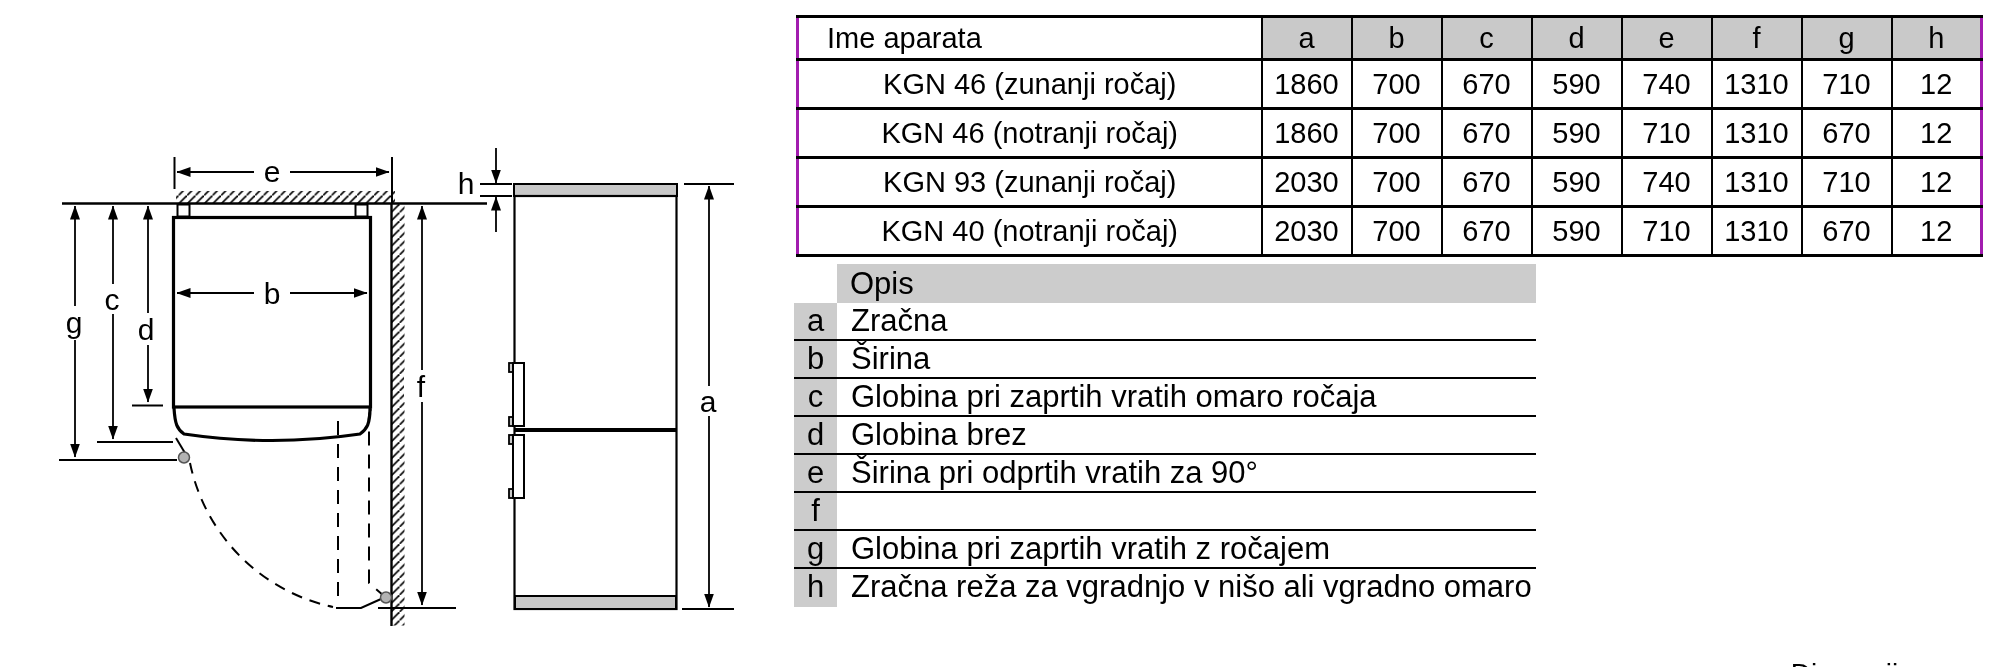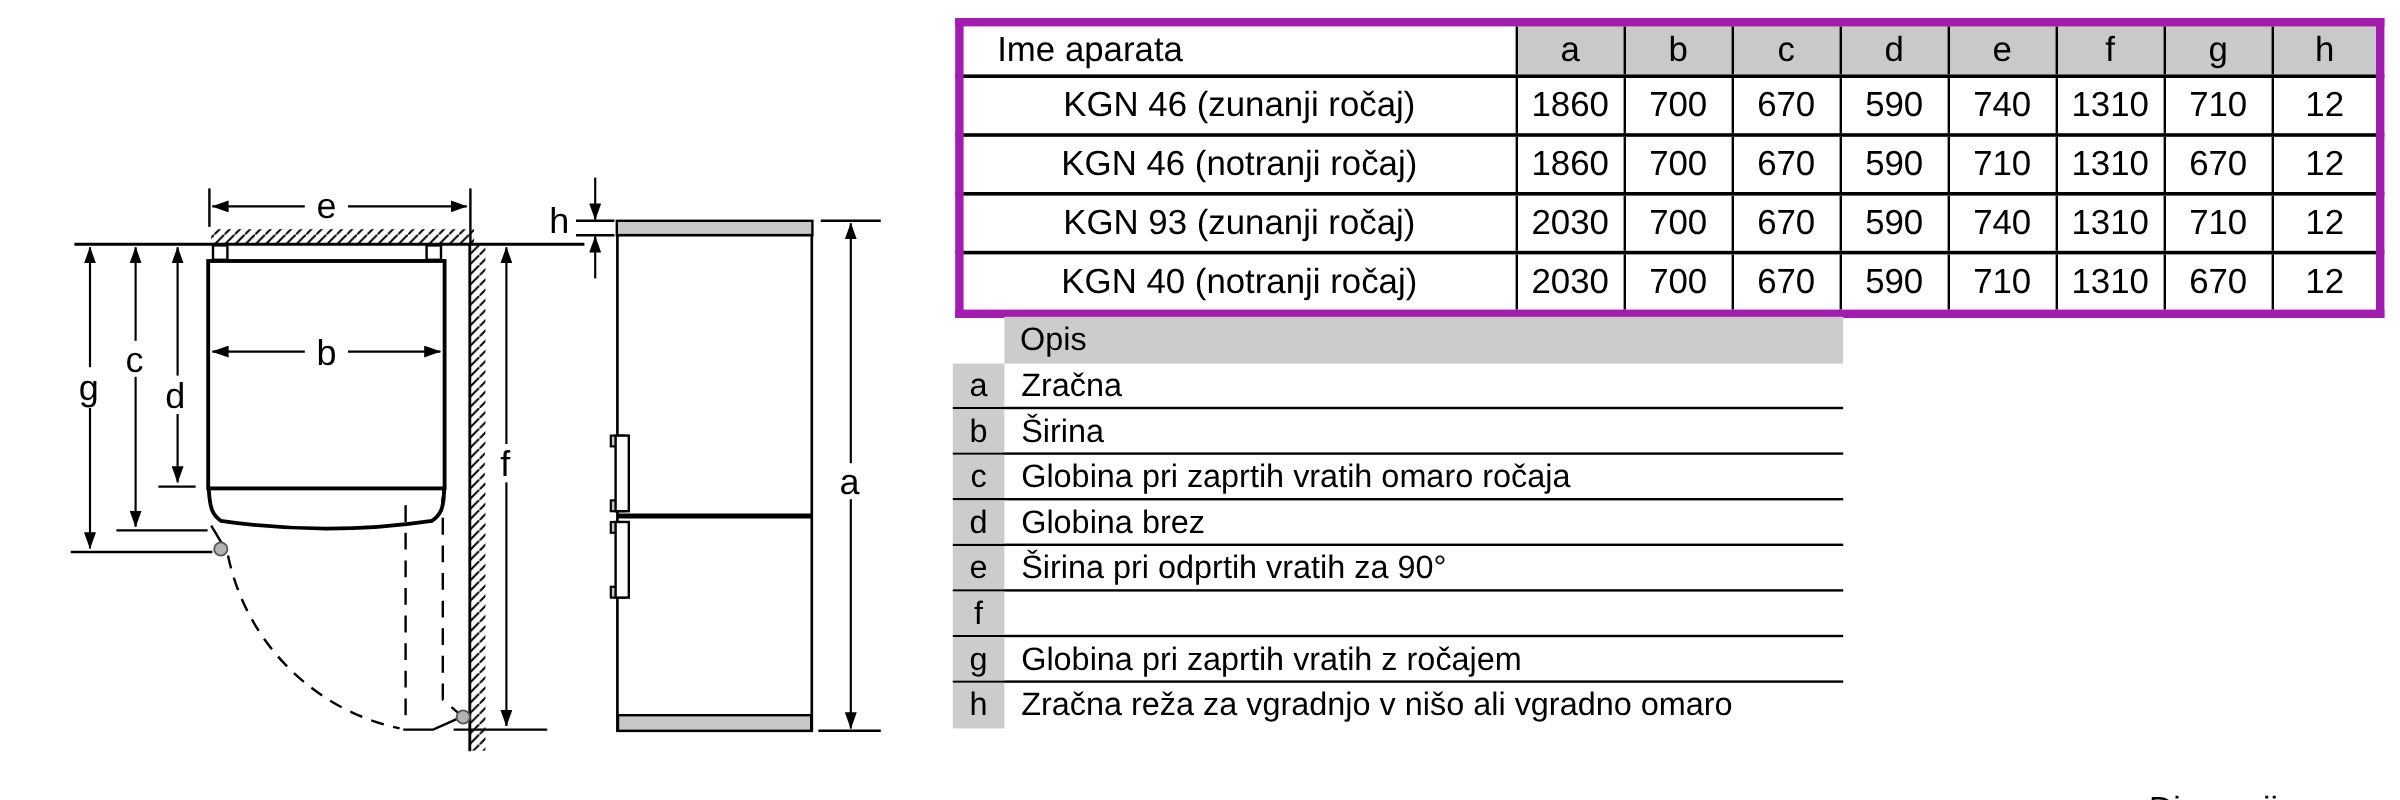--- a/index.html
+++ b/index.html
@@ -2,29 +2,29 @@
 <html><head>
 <meta charset="utf-8">
 <style>
   html,body{margin:0;padding:0;background:#fff;}
   #stage{position:relative;width:2000px;height:667px;background:#ffffff;overflow:hidden;
          font-family:"Liberation Sans", sans-serif;color:#000;}
   
   #drawing{position:absolute;left:0;top:0;}
   
   table.dims{position:absolute;left:796px;top:15px;width:1186px;border-collapse:collapse;
-             table-layout:fixed;border:7px solid #a21caf;font-size:29px;}
+             table-layout:fixed;border:3px solid #a21caf;font-size:29px;}
   table.dims td{border:2.5px solid #000;border-top-width:3px;border-bottom-width:3px;
                 text-align:center;vertical-align:middle;height:46px;padding:0;
                 white-space:nowrap;overflow:hidden;}
   table.dims tr.hdr td{height:40px;}
   table.dims td.namehdr{text-align:left;padding-left:28px;background:#fff;}
   table.dims td.dimhdr{background:#c9c9c9;}
   
-  #legend{position:absolute;left:794px;top:264px;width:742px;font-size:27px;}
+  #legend{position:absolute;left:794px;top:264px;width:742px;font-size:31px;}
   #legend .opis-row{display:flex;height:39px;}
   #legend .opis-spacer{width:43px;}
   #legend .opis-bar{flex:1;background:#cccccc;line-height:39px;padding-left:13px;}
   #legend .lg-row{display:flex;height:38px;border-bottom:2px solid #000;box-sizing:border-box;}
   #legend .lg-row.last{border-bottom:none;}
   #legend .lg-key{width:43px;background:#cccccc;text-align:center;line-height:36px;}
   #legend .lg-text{flex:1;padding-left:14px;line-height:36px;white-space:nowrap;}
   
   #units-note{position:absolute;left:1550px;top:658px;width:440px;text-align:right;font-size:28px;}
   

